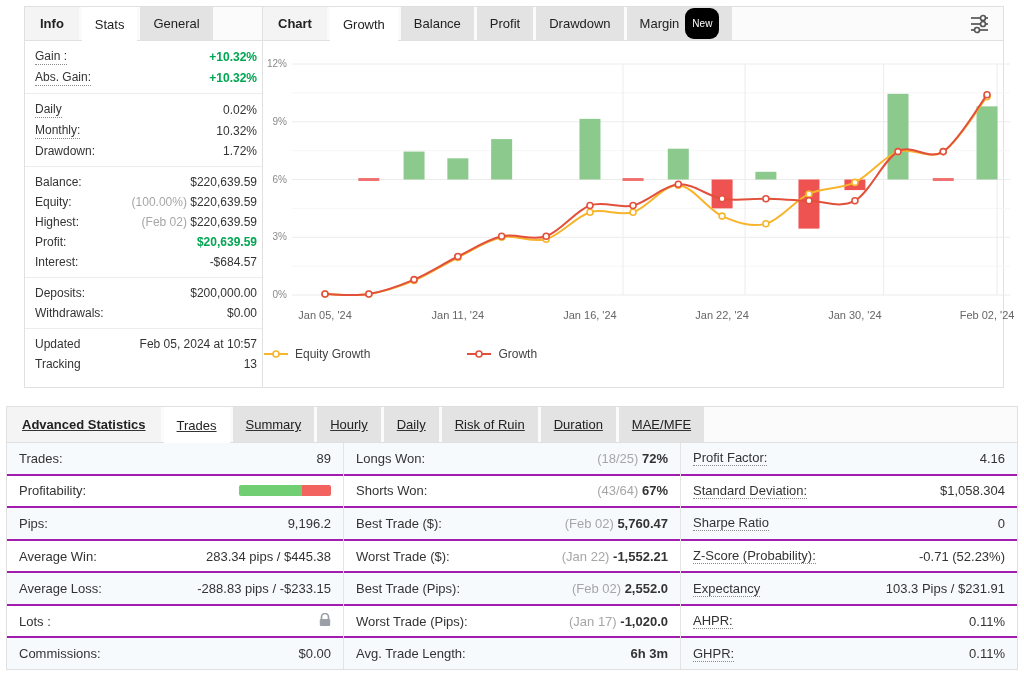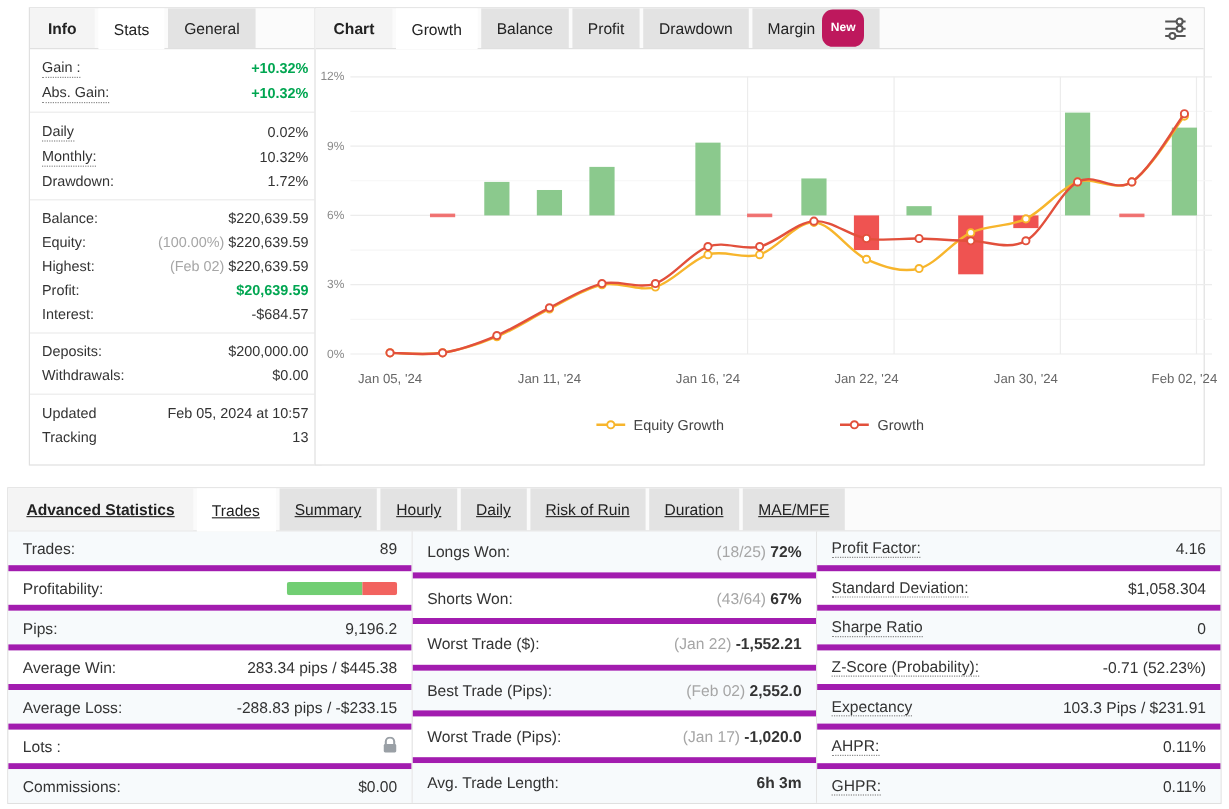--- a/index.html
+++ b/index.html
@@ -13,44 +13,44 @@
   #chart-panel{left:262px;top:6px;width:742px;height:382px;}
   #bottom-panel{left:6px;top:406px;width:1012px;height:264px;text-decoration:underline;}
 
   
   .tabbar{display:flex;align-items:stretch;background:#fbfbfb;border-bottom:1px solid #e0e0e0;height:34px;box-sizing:border-box;position:relative;}
   .tabbar.tall{height:36px;}
   .tab-header{background:#f4f4f4;font-weight:700;font-size:13px;padding:0 15px;display:flex;align-items:center;color:#222;white-space:nowrap;}
   .tabs-holder{display:flex;align-items:stretch;}
   .tab{background:#e3e3e3;font-size:13px;color:#222;padding:0 13px;display:flex;align-items:center;margin-left:3px;white-space:nowrap;cursor:pointer;}
   .tab.active{background:#fff;position:relative;z-index:2;margin-bottom:-1px;}
-  .badge-new{background:#be185d;color:#fff;font-size:10px;font-weight:700;padding:10px 7px;border-radius:9px;margin-left:6px;line-height:11px;}
+  .badge-new{background:#000000;color:#fff;font-size:10px;font-weight:400;padding:10px 7px;border-radius:9px;margin-left:6px;line-height:11px;}
   .filter-icon{margin-left:auto;display:flex;align-items:center;padding:0 12px;cursor:pointer;}
 
   
   .stat-group{padding:5px 0;border-bottom:1px solid #ececec;}
   .stat-group:last-child{border-bottom:none;}
   .stat-row{display:flex;justify-content:space-between;align-items:center;padding:2px 10px;font-size:12px;line-height:16px;}
   .stat-label{color:#333;}
   .stat-label.u{border-bottom:1px dotted #8a8a8a;padding-bottom:0px;}
   .stat-value{color:#333;text-align:right;}
   .stat-value.green{color:#00a651;font-weight:700;}
   .gray{color:#a6a6a6;}
 
   
   .chart-area{position:absolute;left:0;top:34px;right:0;bottom:0;}
   #chart-svg{display:block;}
-  #legend{display:flex;justify-content:center;gap:96px;align-items:center;margin-top:4px;}
+  #legend{display:flex;gap:96px;align-items:center;margin-top:4px;}
   .legend-item{display:flex;align-items:center;gap:6px;font-size:12px;color:#444;cursor:pointer;}
 
   
   .bt-grid{display:flex;position:absolute;left:0;right:0;top:36px;bottom:0;}
   .bt-col{flex:1;display:flex;flex-direction:column;min-width:0;}
   .bt-col + .bt-col{border-left:1px solid #e4e4e4;}
-  .bt-row{flex:1;display:flex;justify-content:space-between;align-items:center;padding:0 12px;font-size:13px;border-bottom:5px solid #a21caf;box-sizing:border-box;}
+  .bt-row{flex:1;display:flex;justify-content:space-between;align-items:center;padding:0 12px;font-size:13px;border-bottom:2px solid #a21caf;box-sizing:border-box;}
   .bt-row:last-child{border-bottom:none;}
   .bt-row.alt{background:#f7fafc;}
   .bt-label{color:#333;white-space:nowrap;}
   .bt-label.u{border-bottom:1px dotted #8a8a8a;}
   .bt-value{text-align:right;color:#333;white-space:nowrap;}
   .bt-value.bold{font-weight:700;}
   .pbar{width:92px;height:11px;display:flex;border-radius:2px;overflow:hidden;}
   .pbar .win{background:#71ce73;}
   .pbar .loss{background:#f2635f;}
 </style>
@@ -347,20 +347,24 @@
       </div>
       <div class="bt-col">
         <div class="bt-row alt">
           <span class="bt-label">Longs Won:</span>
           <span class="bt-value bold"><span class="gray" style="font-weight: normal;">(18/25) </span>72%</span>
         </div>
         <div class="bt-row">
           <span class="bt-label">Shorts Won:</span>
           <span class="bt-value bold"><span class="gray" style="font-weight: normal;">(43/64) </span>67%</span>
         </div>
+        <div class="bt-row alt">
+          <span class="bt-label">Best Trade ($):</span>
+          <span class="bt-value bold"><span class="gray" style="font-weight: normal;">(Feb 02) </span>5,760.47</span>
+        </div>
         <div class="bt-row">
           <span class="bt-label">Worst Trade ($):</span>
           <span class="bt-value bold"><span class="gray" style="font-weight: normal;">(Jan 22) </span>-1,552.21</span>
         </div>
         <div class="bt-row alt">
           <span class="bt-label">Best Trade (Pips):</span>
           <span class="bt-value bold"><span class="gray" style="font-weight: normal;">(Feb 02) </span>2,552.0</span>
         </div>
         <div class="bt-row">
           <span class="bt-label">Worst Trade (Pips):</span>

